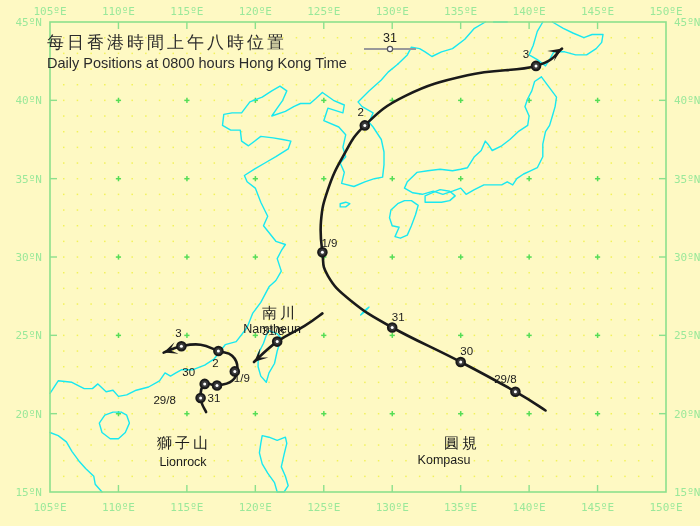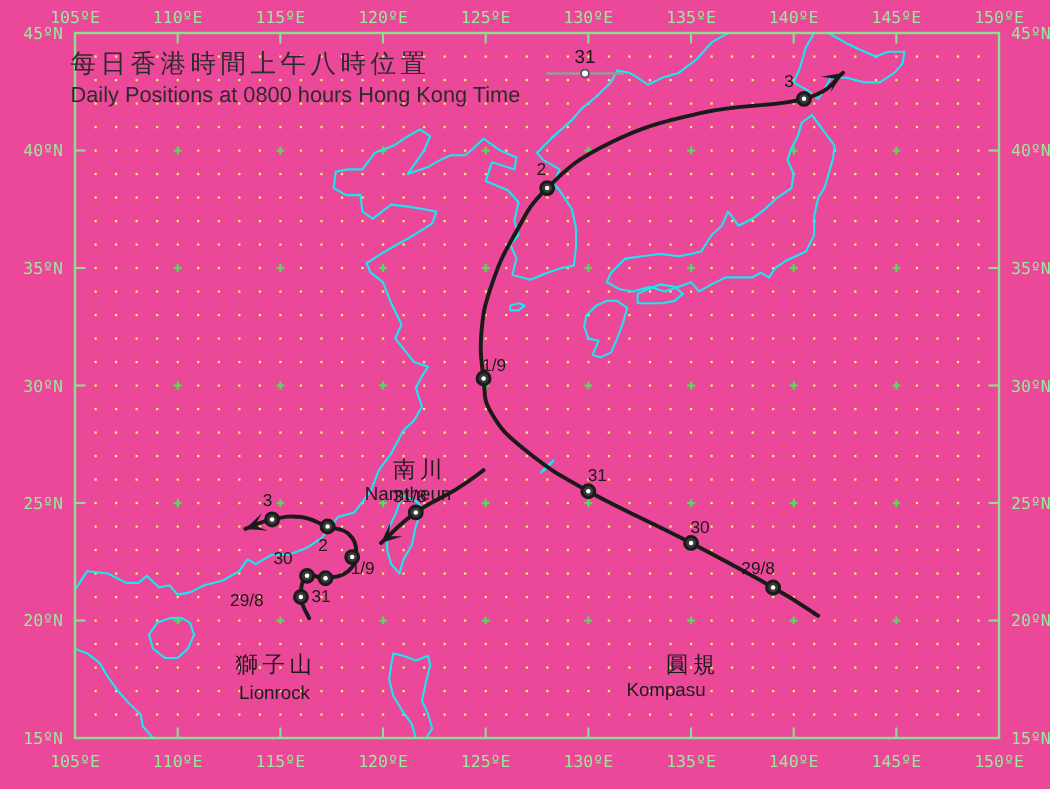--- a/index.html
+++ b/index.html
@@ -1,18 +1,18 @@
 <!DOCTYPE html>
 <html><head>
 <meta charset="utf-8">
 <style>
   html,body{margin:0;padding:0;background:#ffffff;}
   body{width:700px;height:526px;overflow:hidden;
        font-family:"Liberation Sans","DejaVu Sans",sans-serif;}
-  #root{position:relative;width:700px;height:526px;background:#ec4899;}
+  #root{position:relative;width:700px;height:526px;background:#fef9c3;}
   svg.layer{position:absolute;left:0;top:0;width:700px;height:526px;}
   .axis-label{fill:#9ae89a;font-family:"DejaVu Sans Mono","Liberation Mono",monospace;
               font-size:11px;letter-spacing:0px;}
   .title-cn{font-family:"DejaVu Serif","Liberation Serif",serif;font-size:17px;fill:#2b2b2b;letter-spacing:3px;}
   .title-en{font-family:"Liberation Sans","DejaVu Sans",sans-serif;font-size:14.5px;fill:#2b2b2b;}
   .storm-cn{font-family:"DejaVu Serif","Liberation Serif",serif;font-size:15px;fill:#1a1a1a;letter-spacing:3px;}
   .storm-en{font-family:"Liberation Sans","DejaVu Sans",sans-serif;font-size:12.5px;fill:#1a1a1a;}
   .pos-label{font-family:"Liberation Sans","DejaVu Sans",sans-serif;font-size:11.5px;fill:#1a1a1a;}
   .legend-label{font-family:"Liberation Sans","DejaVu Sans",sans-serif;font-size:12.5px;fill:#1a1a1a;}
 </style>

